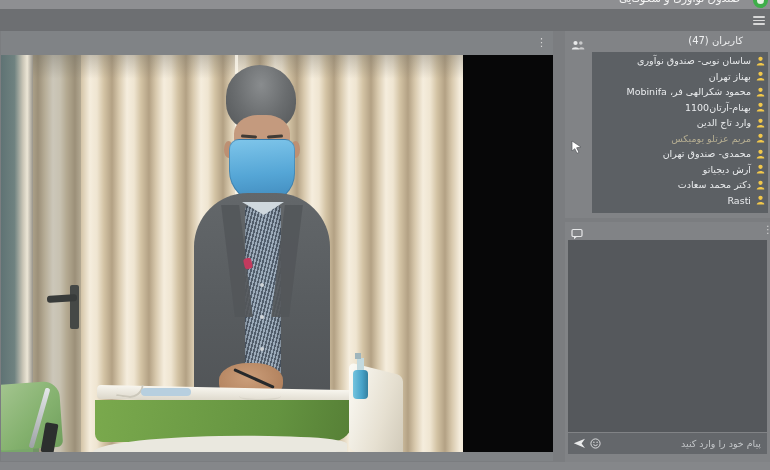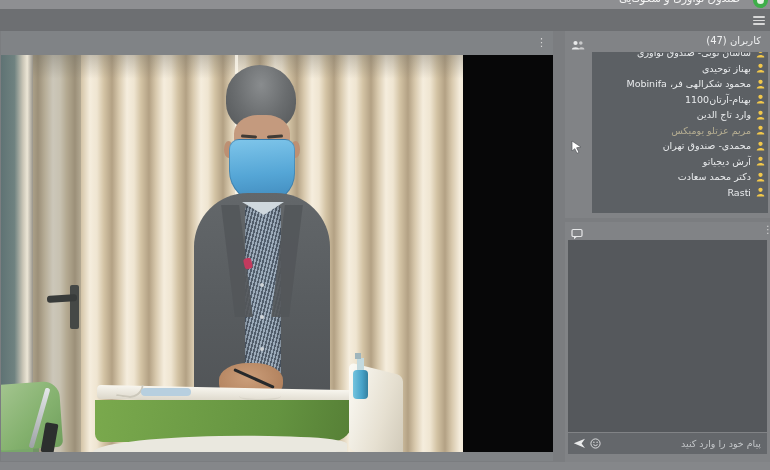--- a/index.html
+++ b/index.html
@@ -99,24 +99,24 @@
   .bottle-body{position:absolute;left:352px;top:315px;width:15px;height:29px;border-radius:4px;
      background:linear-gradient(90deg,#74c4de 0%,#46a2c8 60%,#35809f 100%);}
   .bottle-neck{position:absolute;left:356px;top:303px;width:7px;height:13px;background:#c2d9de;}
   .bottle-nozzle{position:absolute;left:354px;top:298px;width:6px;height:6px;background:#9fb5bc;}
 
   
   .side-panel{position:absolute;left:565px;width:205px;background:#818386;}
   .participants{top:31px;height:187px;}
   .chatpanel{top:222px;height:240px;}
   .side-head{position:relative;height:21px;}
-  .head-title{position:absolute;right:9px;top:4px;font-size:10px;color:#eff0f1;direction:rtl;text-align:center;}
+  .head-title{position:absolute;right:27px;top:4px;font-size:10px;color:#eff0f1;direction:rtl;text-align:center;}
   .people-ico{position:absolute;left:6px;top:5px;}
   .p-list{position:absolute;top:21px;left:3px;right:2px;bottom:5px;background:#5c6064;
-     overflow:hidden;direction:rtl;padding:0 3px;margin-left:24px;}
+     overflow:hidden;direction:rtl;padding:8px 3px;margin-left:24px;}
   .p-row{height:15.5px;display:flex;align-items:center;gap:5px;direction:rtl;
      color:#e9ebed;font-size:9.5px;white-space:nowrap;cursor:default;}
   .p-row .p-ico{flex:0 0 auto;display:flex;}
   .p-row.cut{margin-top:-7px;}
   .p-row.dim{color:#b6ae92;}
 
   .chat-head{position:relative;height:18px;}
   .bubble-ico{position:absolute;left:6px;top:3px;}
   .chat-kebab{position:absolute;right:-3px;top:2px;width:10px;color:#d6d6d6;font-size:10px;
       line-height:12px;text-align:center;cursor:pointer;}
@@ -225,21 +225,21 @@
         </span>
         <span class="p-name">ساسان نوبی- صندوق نوآوری</span>
       </div>
         <div class="p-row">
         <span class="p-ico">
           <svg width="9" height="10" viewBox="0 0 10 11">
             <circle cx="5" cy="3.1" r="2.4" fill="#f2c84b"></circle>
             <path d="M0.8 10.6 C0.8 6.6 9.2 6.6 9.2 10.6 Z" fill="#f2c84b"></path>
           </svg>
         </span>
-        <span class="p-name">بهناز توحیدی</span>
+        <span class="p-name">بهناز تهران</span>
       </div>
         <div class="p-row">
         <span class="p-ico">
           <svg width="9" height="10" viewBox="0 0 10 11">
             <circle cx="5" cy="3.1" r="2.4" fill="#f2c84b"></circle>
             <path d="M0.8 10.6 C0.8 6.6 9.2 6.6 9.2 10.6 Z" fill="#f2c84b"></path>
           </svg>
         </span>
         <span class="p-name">محمود شکرالهی فر، Mobinifa</span>
       </div>

